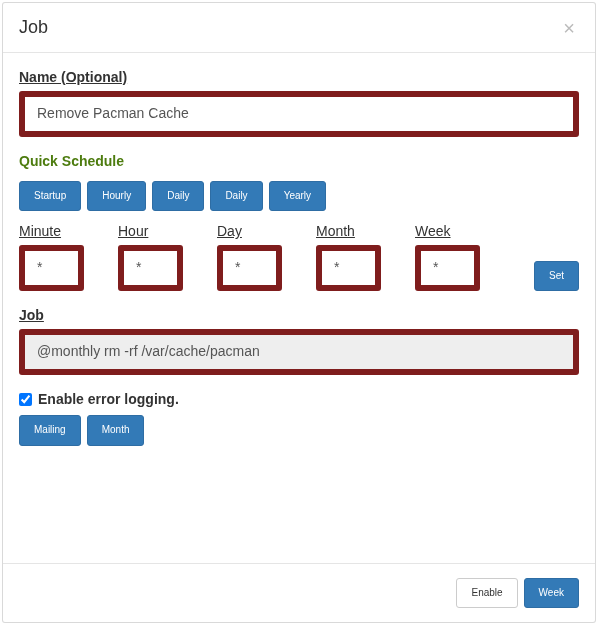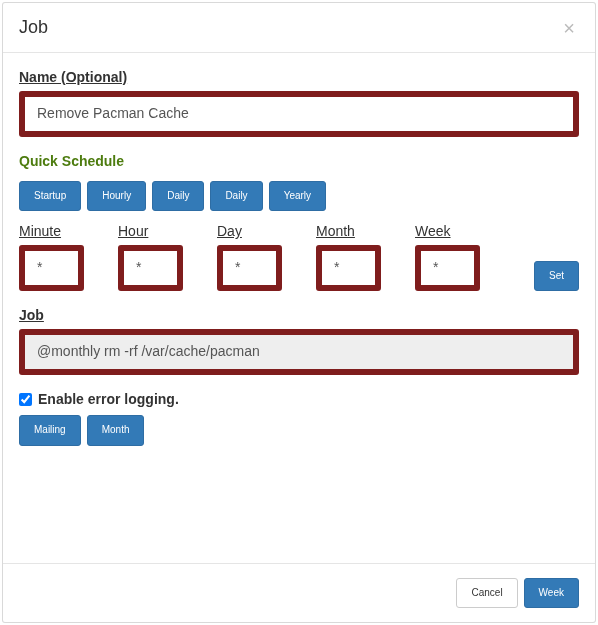--- a/index.html
+++ b/index.html
@@ -212,16 +212,16 @@
     </div>
 
     <div class="btn-row">
       <button class="btn btn-primary">Mailing</button>
       <button class="btn btn-primary">Month</button>
     </div>
 
   </div>
 
   <div class="modal-footer">
-    <button class="btn btn-default">Cancel</button>
+    <button class="btn btn-default">Enable</button>
     <button class="btn btn-primary">Week</button>
   </div>
 </div>
 
 </body></html>

